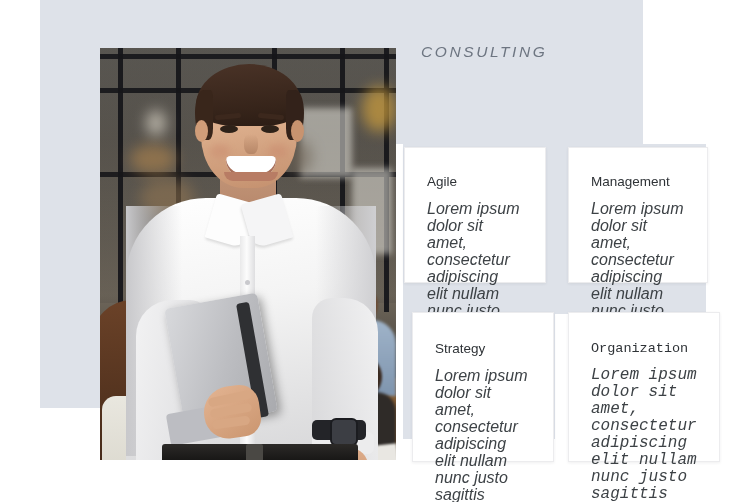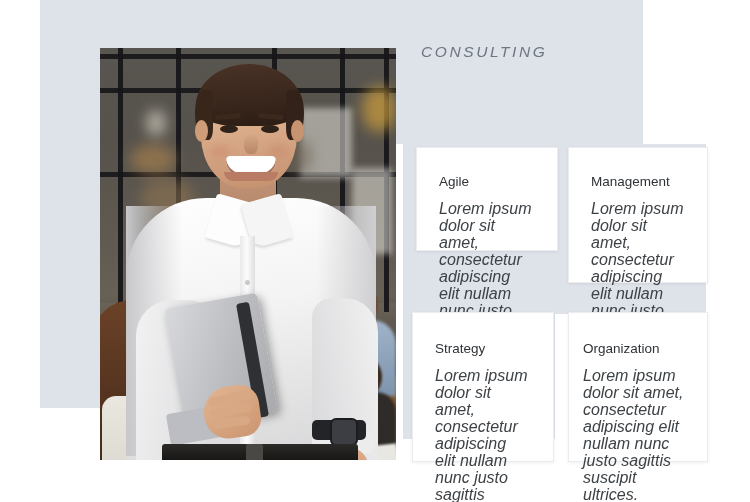--- a/index.html
+++ b/index.html
@@ -168,24 +168,24 @@
     box-shadow:0 1px 3px rgba(30,35,45,.07);
     box-sizing:border-box;
   }
   .card .c-title{
     font-size:13.5px;color:#2f3337;font-weight:400;margin:0;
   }
   .card .c-body{
     font-size:16px;line-height:17px;color:#3d4246;
     font-style:italic;margin:11px 0 0 0;
   }
-  .card-agile       {left:416px;top:147px;width:142px;height:104px;padding:26px 22px;}
+  .card-agile       {left:404px;top:147px;width:142px;height:136px;padding:26px 22px;}
   .card-management  {left:568px;top:147px;width:140px;height:136px;padding:26px 22px;}
   .card-strategy    {left:412px;top:312px;width:142px;height:150px;padding:28px 22px;}
-  .card-organization{left:568px;top:312px;width:140px;height:150px;padding:28px 14px;}
+  .card-organization{left:568px;top:312px;width:152px;height:150px;padding:28px 22px;font-family:Liberation Mono, monospace;}
 </style>
 </head>
 <body>
 
 <div class="stage">
 
   <div class="panel-hero"></div>
   <div class="panel-left"></div>
   <div class="panel-cards"></div>
   <div class="panel-cards2"></div>

